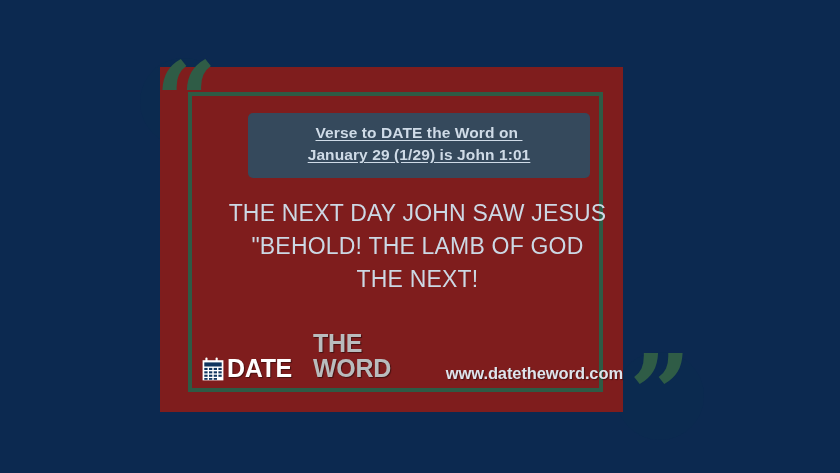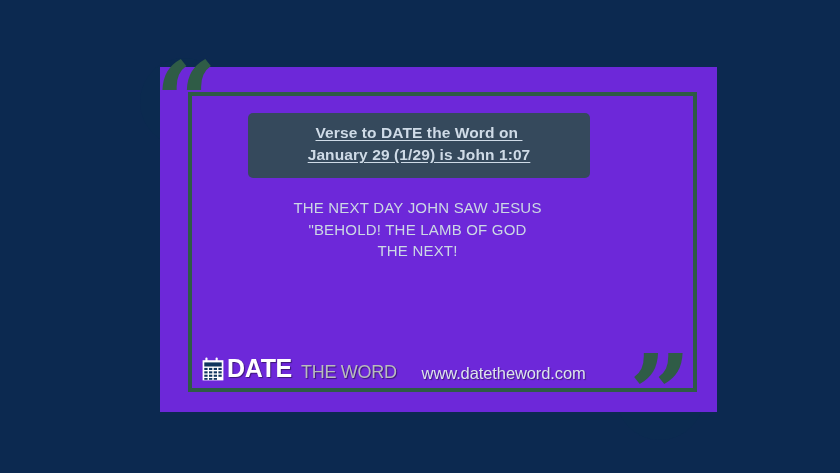--- a/index.html
+++ b/index.html
@@ -63,23 +63,23 @@
     left: 629px;
     top: 340px;
     font-size: 108px;
   }
 
   
   #verse-card {
     position: absolute;
     left: 160px;
     top: 67px;
-    width: 557px;
+    width: 463px;
     height: 345px;
-    background: #6d28d9;
+    background: #7f1d1d;
     z-index: 3;
   }
 
   #card-frame {
     position: absolute;
     left: 28px;
     top: 25px;
     right: 20px;
     bottom: 20px;
     border: 4px solid #2e5b45;
@@ -123,21 +123,21 @@
   
   #verse-body {
     position: absolute;
     left: 30px;
     top: 130px;
     width: 455px;
     text-align: center;
   }
   #verse-body .verse-line {
     display: block;
-    font-size: 15px;
+    font-size: 23px;
     color: #ccd8e4;
     line-height: 1.44;
     letter-spacing: 0.2px;
     white-space: pre;
   }
 
   
   #footer-row {
     position: absolute;
     left: 42px;
@@ -156,31 +156,31 @@
 
   #logo-date {
     font-size: 25px;
     font-weight: 700;
     color: #ffffff;
     letter-spacing: -0.3px;
     text-shadow: 1px 1px 1px rgba(0,0,0,0.45);
     line-height: 1;
   }
   #logo-theword {
-    font-size: 18px;
-    font-weight: 400;
+    font-size: 25px;
+    font-weight: 700;
     color: #b9bcbd;
     letter-spacing: -0.3px;
-    margin-left: 9px;
+    margin-left: 21px;
     text-shadow: 1px 1px 1px rgba(0,0,0,0.45);
     line-height: 1;
   }
   #logo-url {
     font-size: 16.5px;
-    font-weight: 400;
+    font-weight: 700;
     color: #dde4ec;
     letter-spacing: -0.1px;
     margin-left: 25px;
     text-shadow: 1px 1px 1px rgba(0,0,0,0.4);
     line-height: 1;
   }
 </style>
 </head>
 <body>
 
@@ -189,21 +189,21 @@
   <div class="quote-blob" id="quote-blob-open"></div>
   <div class="quote-blob" id="quote-blob-close"></div>
 
   <div id="verse-card">
     <div id="card-frame"></div>
 
     <div id="card-content">
 
       <div id="header-badge">
         <span class="badge-line">Verse to DATE the Word on </span>
-        <span class="badge-line">January 29 (1/29) is John 1:07</span>
+        <span class="badge-line">January 29 (1/29) is John 1:01</span>
       </div>
 
       <div id="verse-body">
         <span class="verse-line">THE NEXT DAY JOHN SAW JESUS</span>
         <span class="verse-line">"BEHOLD! THE LAMB OF GOD</span>
         <span class="verse-line">THE NEXT!</span>
       </div>
 
       <div id="footer-row">
         <svg id="calendar-icon" viewBox="0 0 22 24">

